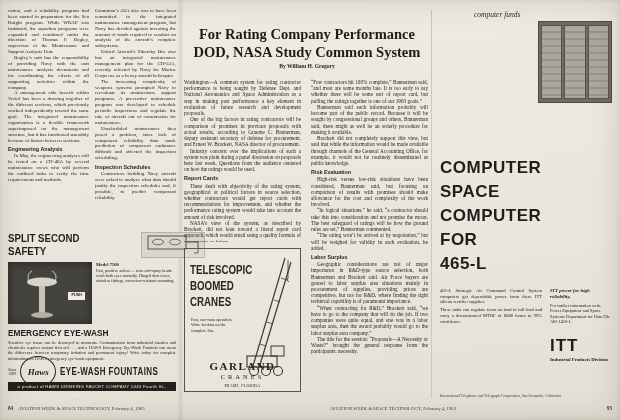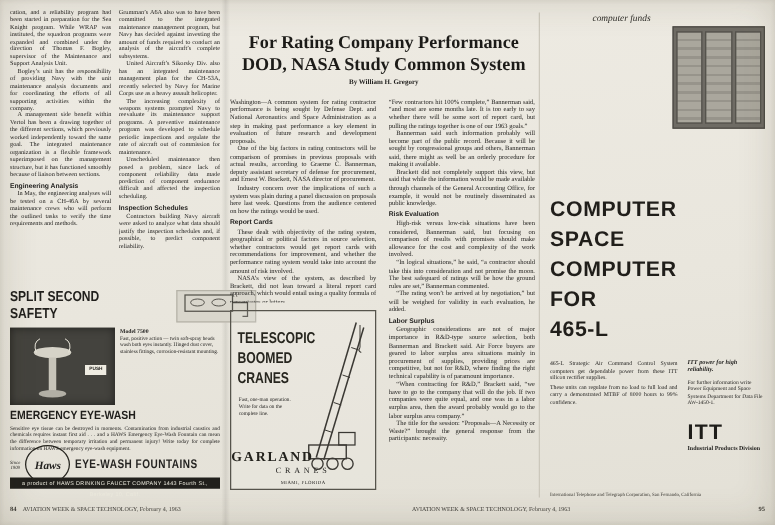--- a/index.html
+++ b/index.html
@@ -57,21 +57,21 @@
     font:4.3px/9px "Liberation Sans",sans-serif; text-align:center; letter-spacing:.3px; }
 
   
   #garland { position:absolute; left:184px; top:248px; width:117px; height:144px;
     border:1px solid #56544c; background:rgba(255,255,255,.10); }
   .g-words { position:absolute; left:5px; top:13px; font-family:"Liberation Sans",sans-serif;
     font-weight:bold; font-size:12.5px; line-height:16px; color:#27261f; }
   .g-words div { transform:scaleX(.78); transform-origin:left; white-space:nowrap; }
   .g-note { position:absolute; left:6px; top:68px; width:50px; font-size:4.2px; line-height:1.25; }
   .g-crane { position:absolute; right:1px; top:3px; }
-  .g-brand { position:absolute; left:0; right:0; bottom:19px; text-align:left; font-weight:bold;
+  .g-brand { position:absolute; left:0; right:0; bottom:19px; text-align:center; font-weight:bold;
     font-size:11px; letter-spacing:1.5px; color:#23221d; }
   .g-brand2 { position:absolute; left:0; right:0; bottom:11px; text-align:center; font-size:6.5px; letter-spacing:3px; }
   .g-addr { position:absolute; left:0; right:0; bottom:3px; text-align:center; font-size:3.8px; letter-spacing:.4px; }
 
   
   #itt { position:absolute; left:436px; top:6px; width:176px; height:394px; }
   .rule { position:absolute; left:431px; top:10px; width:1px; height:388px; background:#ccc8bc; }
   .itt-label { position:absolute; top:4px; left:38px; font-style:italic; font-size:7.5px; color:#2c2b27; }
   .itt-photo { position:absolute; top:15px; right:0; width:74px; height:82px; background:#6e6b64;
     border:1px solid #4c4a44; display:flex; padding:3px 2px; gap:2px; }

